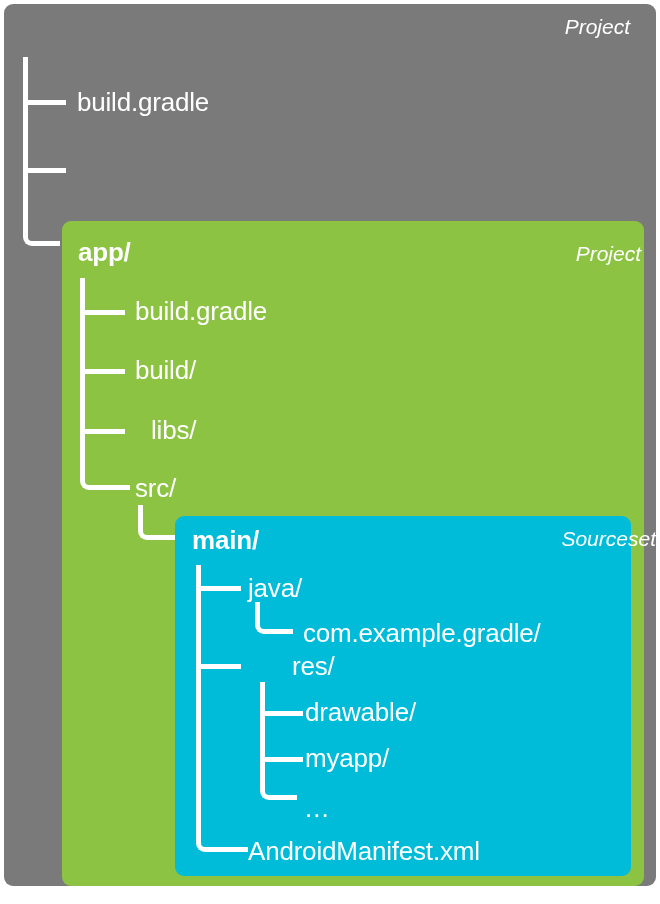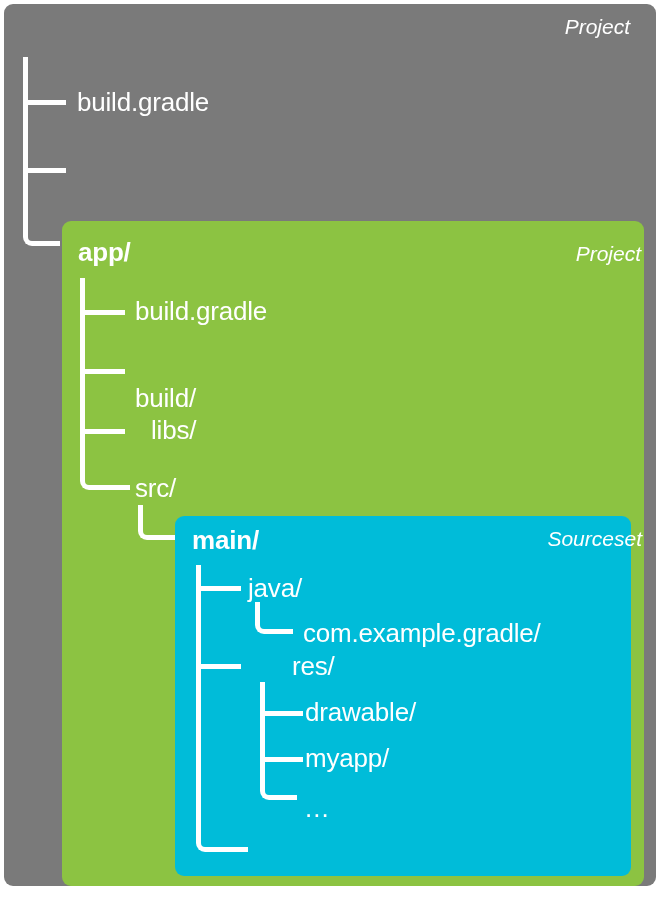--- a/index.html
+++ b/index.html
@@ -43,21 +43,21 @@
     position: absolute;
     color: #ffffff;
     font-style: italic;
     font-size: 21px;
     font-weight: 400;
     white-space: nowrap;
     text-align: center;
   }
   #label-project   { right: 30px; top: 15px; }
   #label-module    { right: 19px; top: 242px; }
-  #label-sourceset { right: 18px; top: 527px; }
+  #label-sourceset { right: 4px; top: 527px; }
 
   
   .node {
     position: absolute;
     color: #ffffff;
     font-weight: normal;
     font-size: 26px;
     white-space: nowrap;
     line-height: 1;
     letter-spacing: -0.2px;
@@ -106,21 +106,21 @@
 
   <div class="node root" style="left:78px; top:239px;">app/</div>
 
   <div class="ln v" style="left:80px; top:278px; height:150px;"></div>
   <div class="elbow" style="left:80px; top:420px; width:40px; height:70px;"></div>
 
   <div class="ln h" style="left:85px; top:310px; width:40px;"></div>
   <div class="node" style="left:135px; top:298px;">build.gradle</div>
 
   <div class="ln h" style="left:85px; top:369px; width:40px;"></div>
-  <div class="node" style="left:135px; top:357px;margin-top:28px;">build/</div>
+  <div class="node" style="left:135px; top:357px;">build/</div>
 
   <div class="ln h" style="left:85px; top:429px; width:40px;"></div>
   <div class="node" style="left:135px; top:417px;margin-left:16px;">libs/</div>
 
   <div class="ln h" style="left:112px; top:485px; width:18px;"></div>
   <div class="node" style="left:135px; top:475px;">src/</div>
 
   <div class="elbow" style="left:138px; top:505px; width:38px; height:35px;"></div>
 
   <div class="panel" id="panel-sourceset"></div>
@@ -146,14 +146,15 @@
 
   <div class="ln h" style="left:265px; top:711px; width:38px;"></div>
   <div class="node" style="left:305px; top:699px;">drawable/</div>
 
   <div class="ln h" style="left:265px; top:757px; width:38px;"></div>
   <div class="node" style="left:305px; top:745px;">myapp/</div>
 
   <div class="node ellipsis" style="left:305px; top:795px;">...</div>
 
   <div class="ln h" style="left:228px; top:847px; width:20px;"></div>
+  <div class="node" style="left:248px; top:838px;">AndroidManifest.xml</div>
 
 </div>
 
 </body></html>

